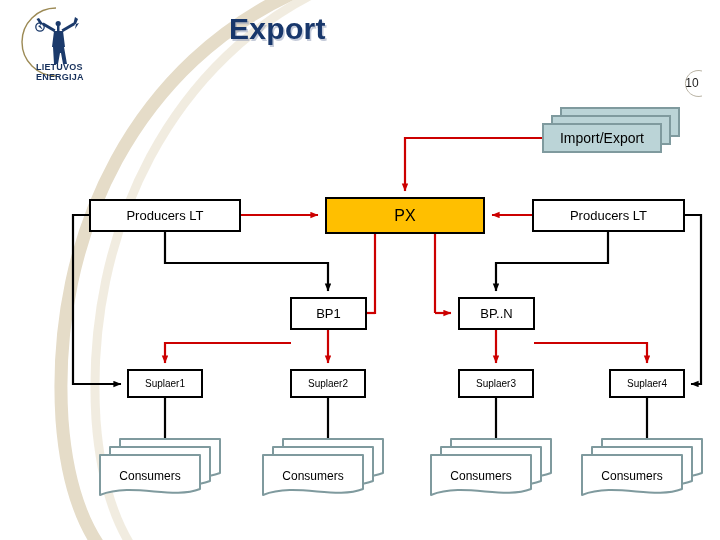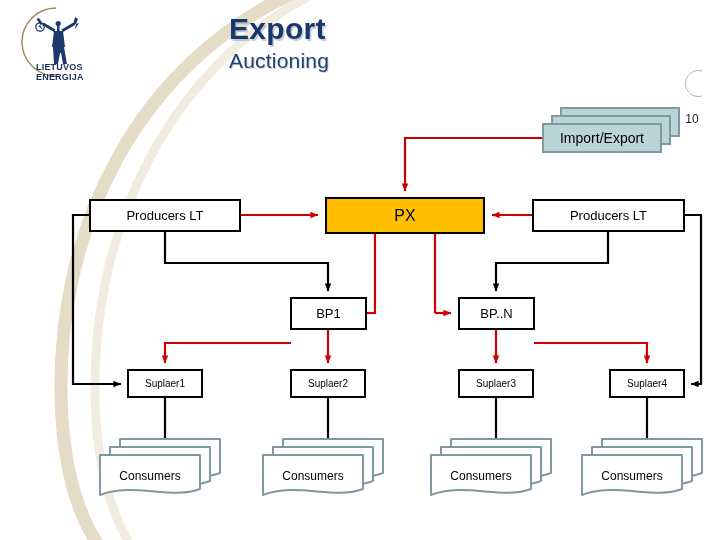--- a/index.html
+++ b/index.html
@@ -21,21 +21,21 @@
       color:#18376b;letter-spacing:.3px;
       text-shadow:1.5px 1.5px 0 rgba(150,160,185,.55);}
   #subtitle{position:absolute;left:229px;top:49px;font-size:21px;font-weight:normal;
       color:#20416f;letter-spacing:.2px;
       text-shadow:1px 1px 0 rgba(150,160,185,.45);}
 
   
   #pagenum{position:absolute;left:676px;top:68px;width:36px;height:34px;}
   #pagenum .num{position:absolute;left:0;top:0;width:32px;height:30px;
       display:flex;align-items:center;justify-content:center;
-      font-size:12px;color:#1d1d1d;font-family:"Liberation Sans",sans-serif;margin-top:36px;}
+      font-size:12px;color:#1d1d1d;font-family:"Liberation Sans",sans-serif;}
 
   
   #diagram{position:absolute;left:0;top:0;width:720px;height:540px;}
   .node-label{font-family:"Liberation Sans",sans-serif;fill:#000;}
 </style>
 </head>
 <body>
 
 <div id="slide">
 
@@ -60,21 +60,20 @@
       <path d="M63 13 l3 2 -2 5 3 -1 -4 6 1 -5 -3 1 z" fill="#1b3a6b"></path>
       <circle cx="28" cy="23" r="4.2" fill="none" stroke="#1b3a6b" stroke-width="1.3"></circle>
     </svg>
     <div class="wordmark">
       <div>LIETUVOS</div>
       <div>ENERGIJA</div>
     </div>
   </div>
 
   <div id="title">Export</div>
-  <div id="subtitle">Auctioning</div>
 
   <div id="pagenum">
     <svg viewBox="0 0 36 34" width="36" height="34">
       <path d="M26 3 A13 13 0 1 0 26 28" fill="none" stroke="#B9B3A4" stroke-width="1"></path>
     </svg>
     <div class="num">10</div>
   </div>
 
   <svg id="diagram" viewBox="0 0 720 540" width="720" height="540">
     <defs>

